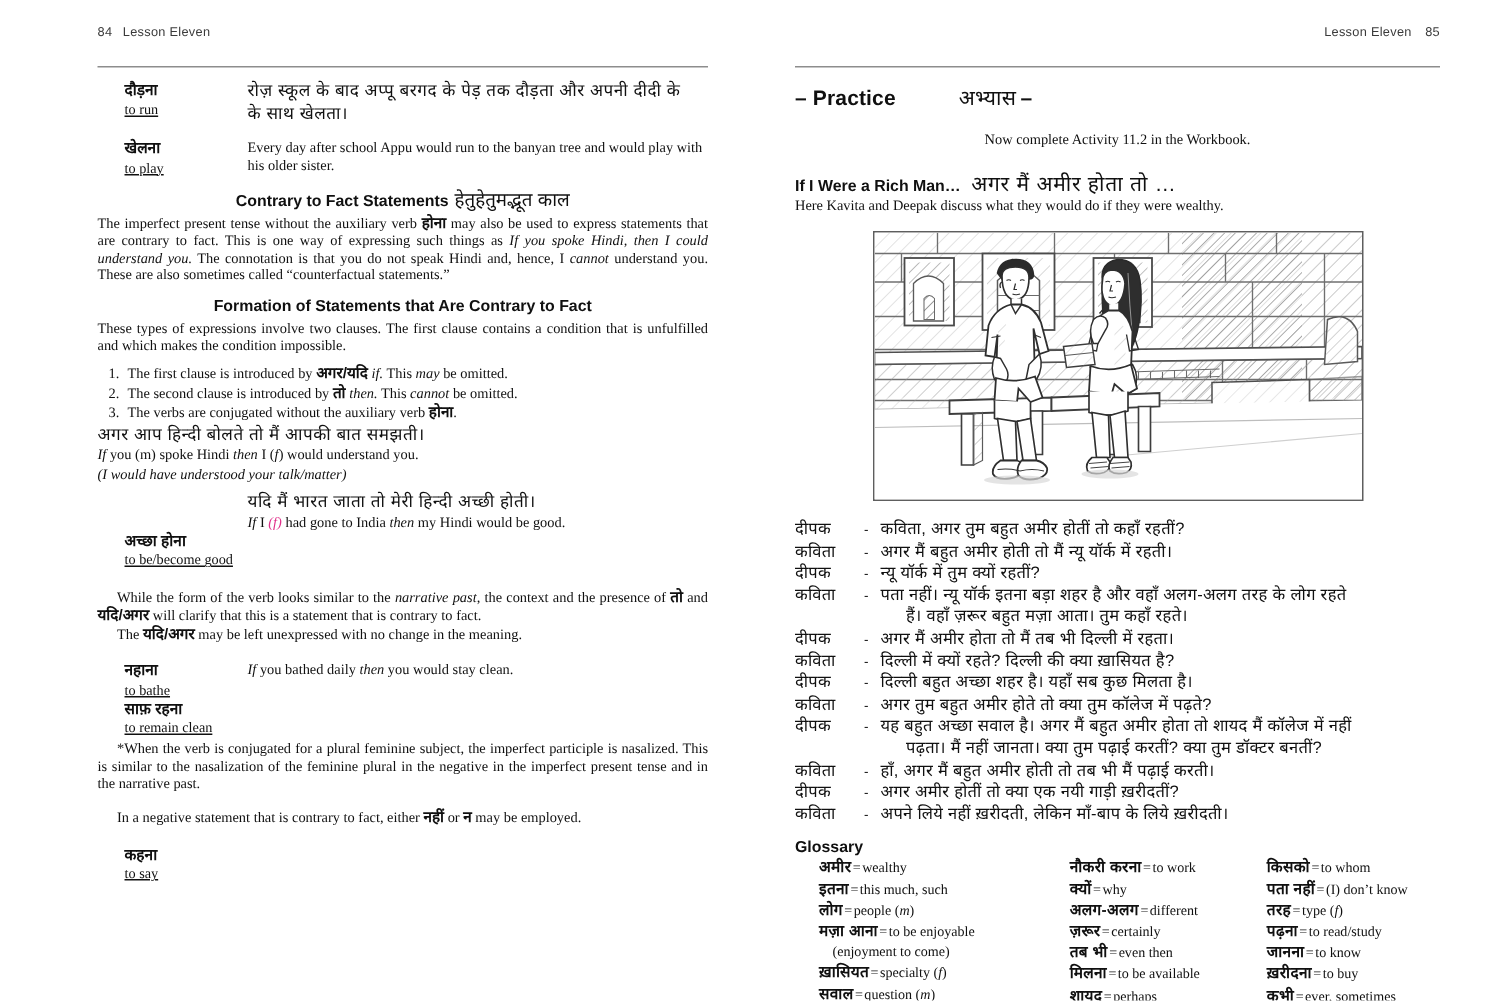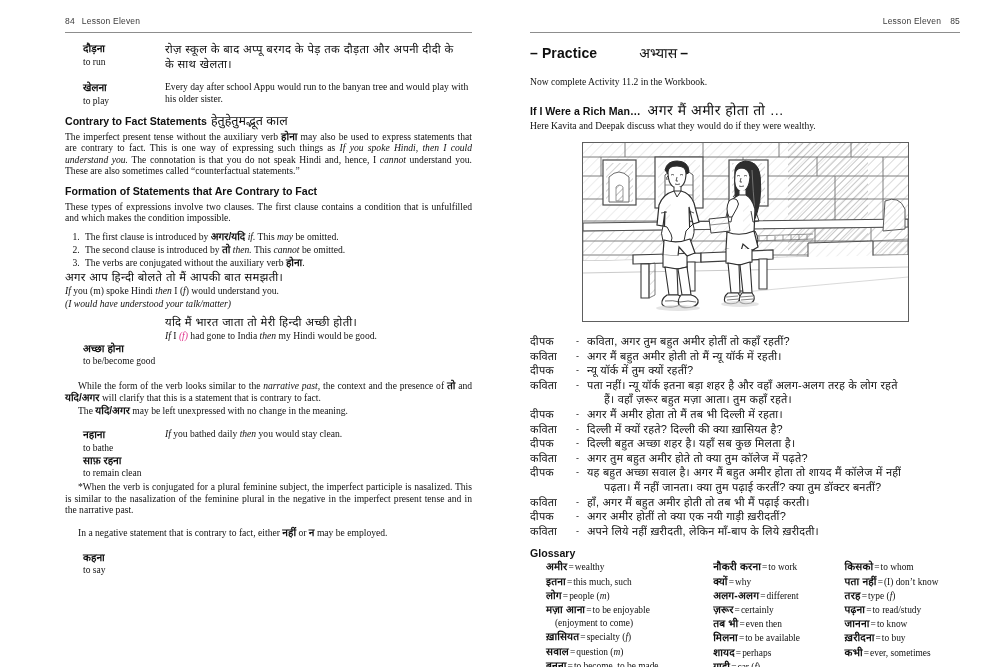--- a/index.html
+++ b/index.html
@@ -34,21 +34,21 @@
   }
 
   
   .runhead {
     font-family: "Liberation Sans", sans-serif;
     font-size: 8.5px;
     letter-spacing: .2px;
     color: #3a3a3a;
     display: flex;
     align-items: center;
-    padding-bottom: 6px;
+    padding-bottom: 18px;
     border-bottom: 1px solid #8d8d8d;
     margin-bottom: 9px;
   }
   .runhead.left .folio { margin-right: 7px; }
   .runhead.right { justify-content: flex-end; }
   .runhead.right .folio { margin-left: 9px; }
 
   
   .body-p {
     font-size: 9.6px;
@@ -63,20 +63,21 @@
     font-weight: bold;
     font-size: 10.2px;
   }
 
   h3.sec {
     font-family: "Liberation Sans", sans-serif;
     font-weight: bold;
     font-size: 10.6px;
     margin: 8px 0 3px 0;
     line-height: 13px;
+    text-align: center;
   }
   h3.sec .devhead {
     font-weight: normal;
     font-size: 12.5px;
     padding-left: 4px;
   }
 
   
   ol.rules {
     margin: 5px 0 0 0;
@@ -101,20 +102,21 @@
   .verb-dev {
     font-family: "Liberation Sans", sans-serif;
     font-weight: bold;
     font-size: 10.3px;
     line-height: 13.5px;
     white-space: nowrap;
   }
   .verb-gloss {
     font-size: 9.5px;
     line-height: 12px;
+    text-decoration: underline;
   }
   .sent-dev {
     font-family: "Liberation Sans", sans-serif;
     font-size: 11.4px;
     line-height: 15px;
     letter-spacing: .35px;
     white-space: nowrap;
   }
   .sent-en {
     font-size: 9.6px;
@@ -142,20 +144,21 @@
   h2.practice .devhead {
     font-weight: normal;
     font-size: 14px;
     padding: 0 3px;
     margin-left: 39px;
   }
   .note {
     font-size: 9.6px;
     line-height: 12px;
     margin: 0 0 12px 0;
+    text-align: center;
   }
   h3.dialog-title {
     font-family: "Liberation Sans", sans-serif;
     font-weight: bold;
     font-size: 10.6px;
     margin: 0 0 1px 0;
   }
   h3.dialog-title .devhead {
     font-family: "Liberation Sans", sans-serif;
     font-weight: normal;

